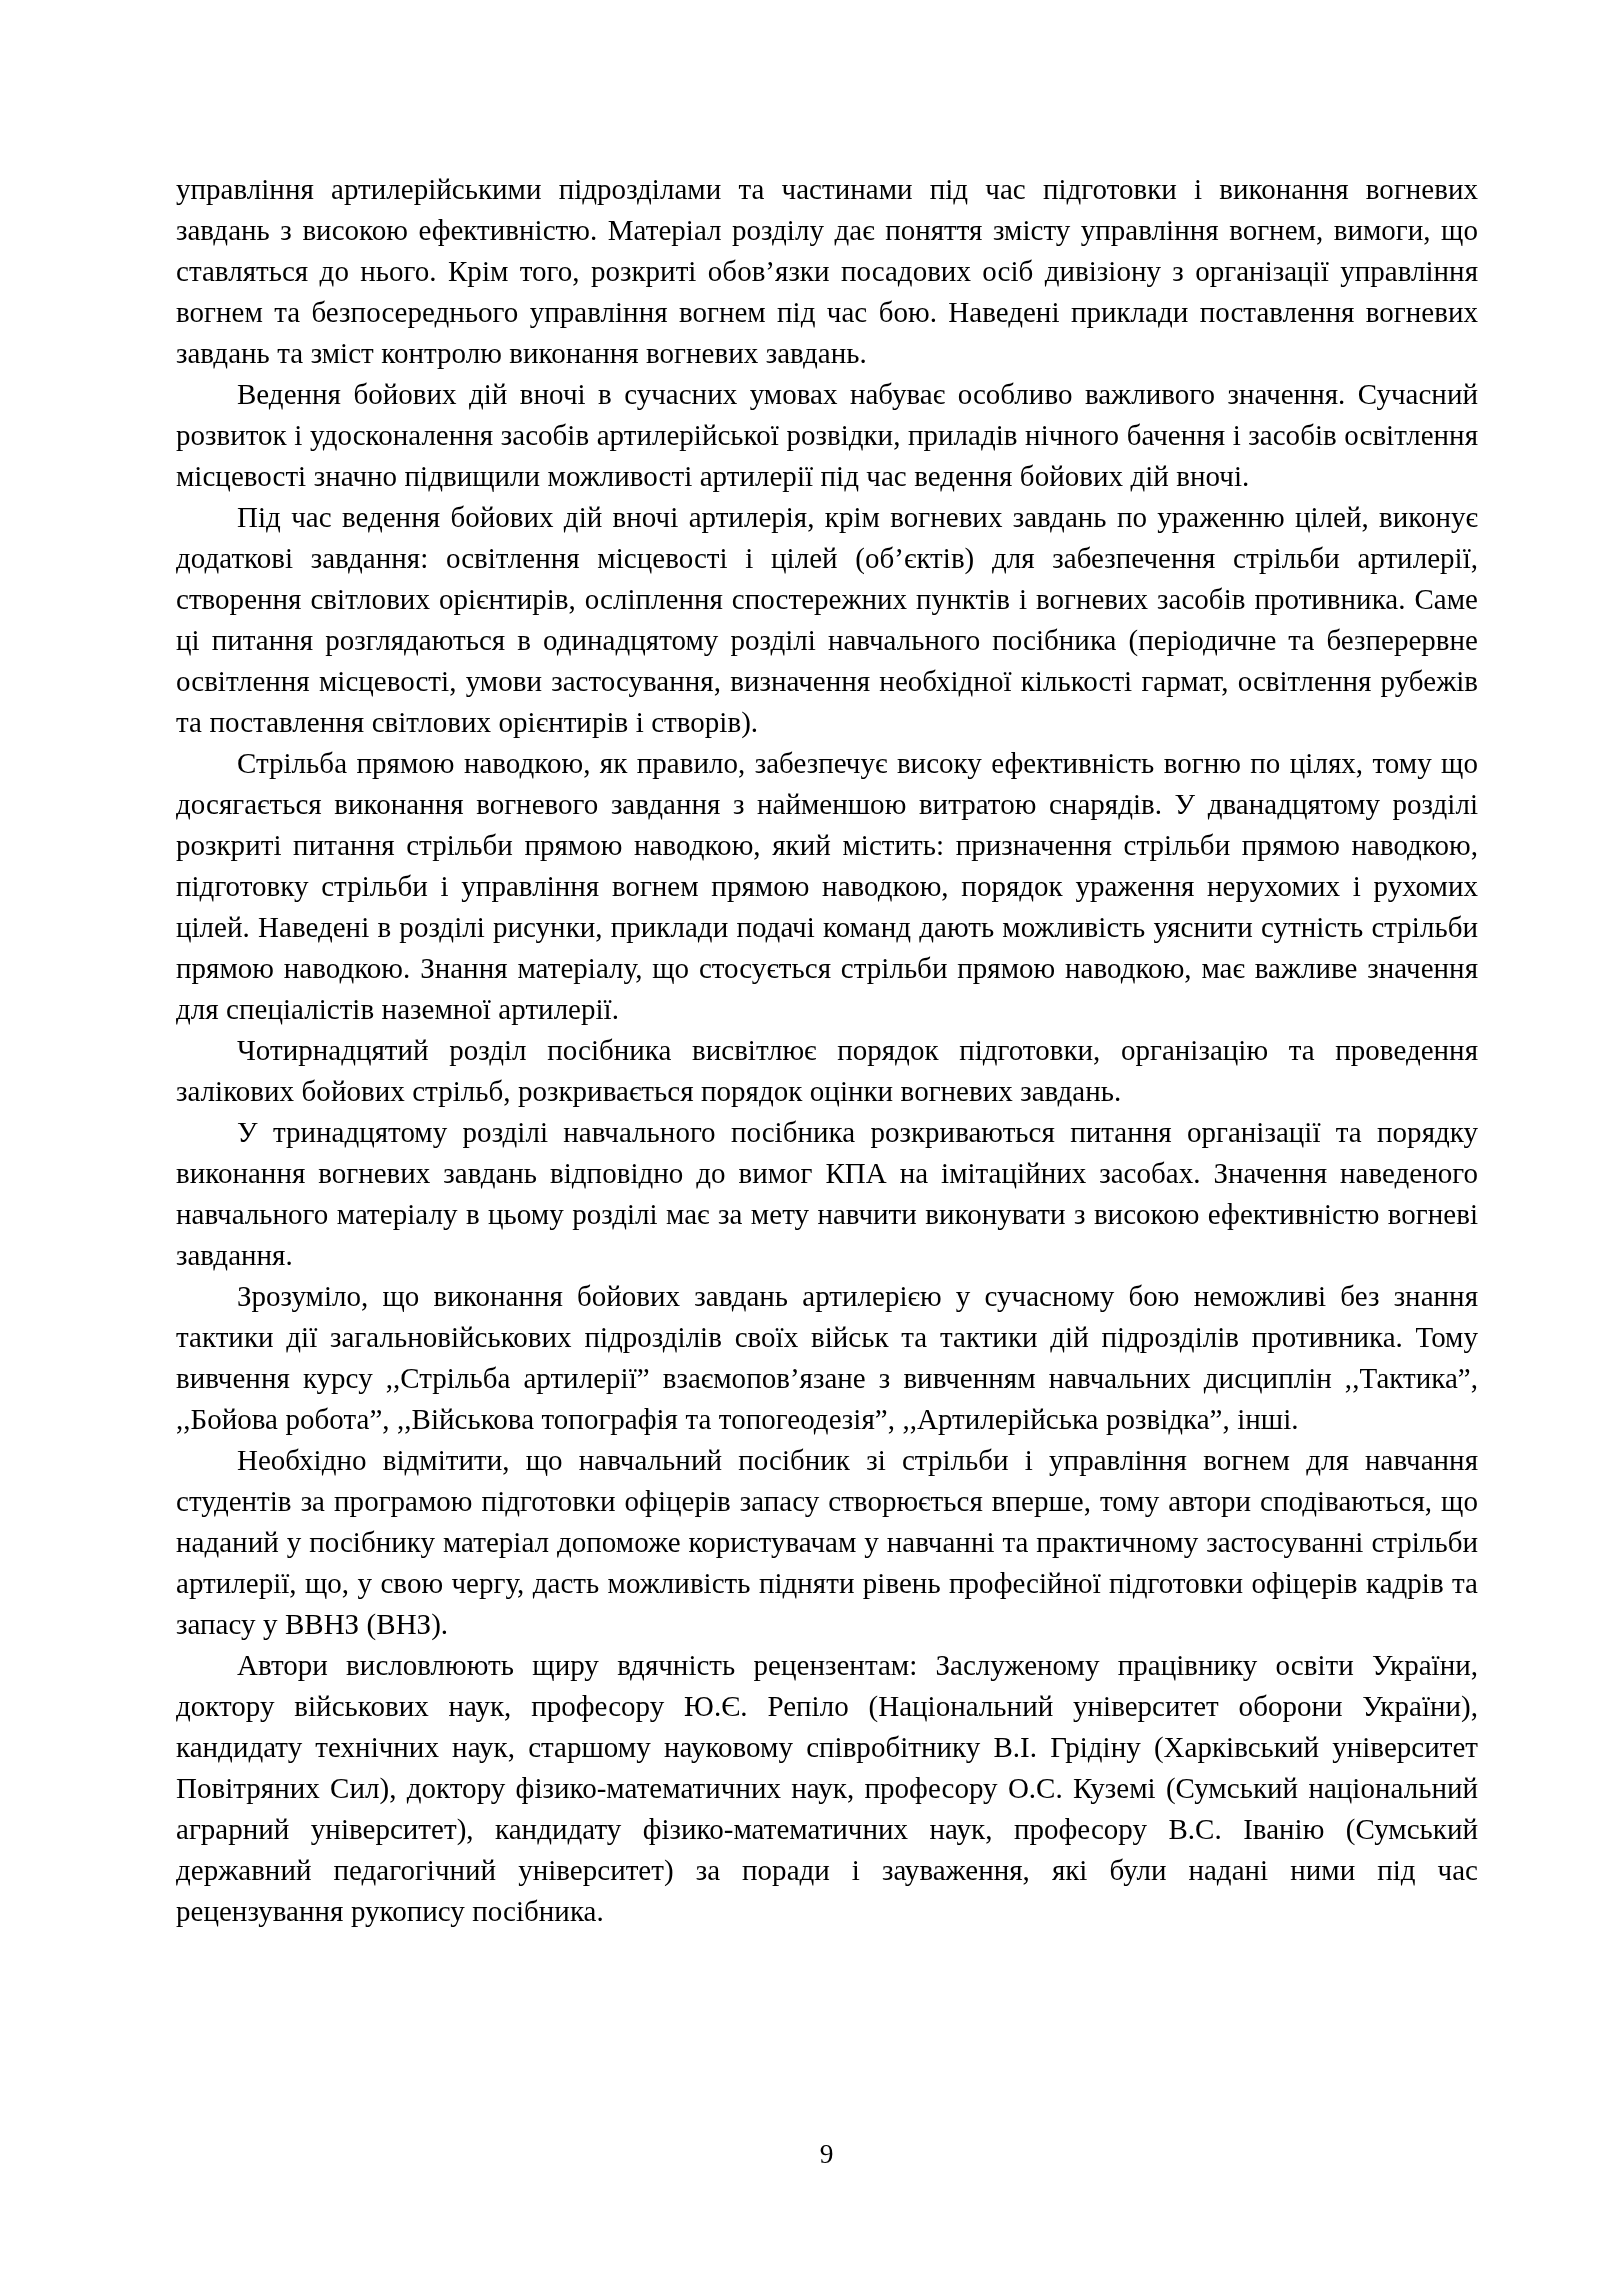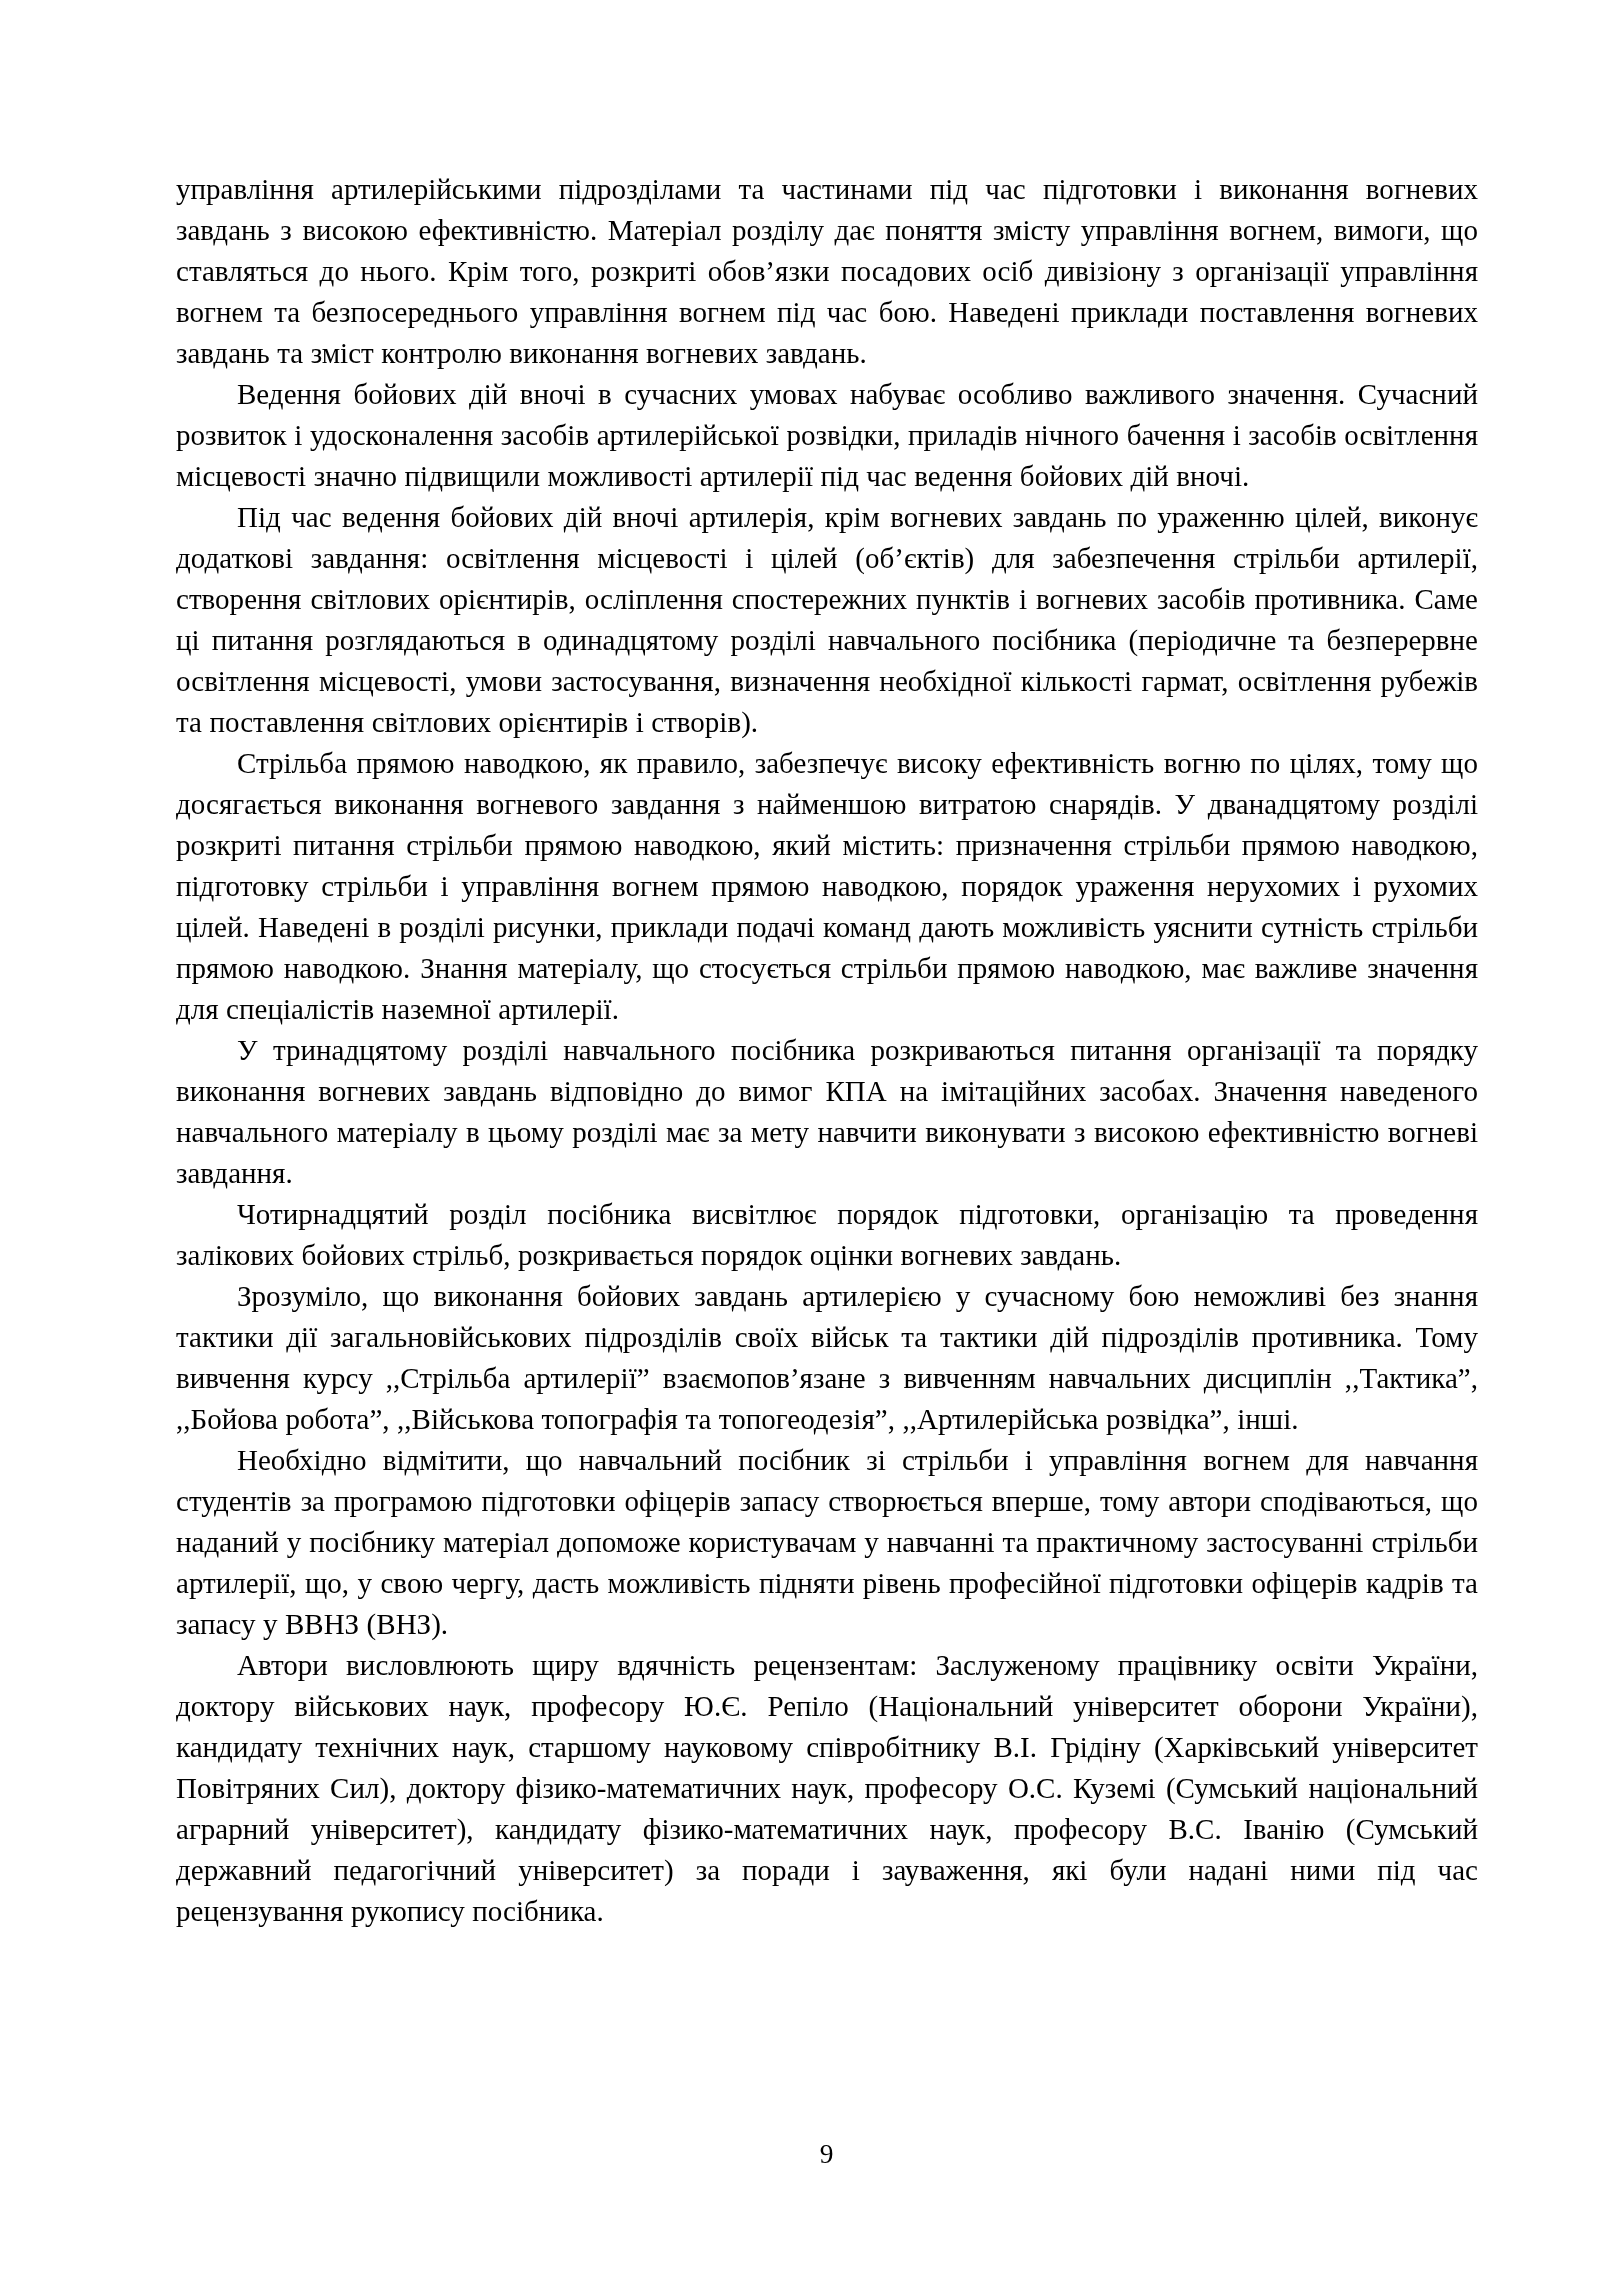--- a/index.html
+++ b/index.html
@@ -60,22 +60,22 @@
 </head>
 <body>
 
 <div class="page">
 
   <div class="text-block">
     <p class="para first">управління артилерійськими підрозділами та частинами під час підготовки і виконання вогневих завдань з високою ефективністю. Матеріал розділу дає поняття змісту управління вогнем, вимоги, що ставляться до нього. Крім того, розкриті обов’язки посадових осіб дивізіону з організації управління вогнем та безпосереднього управління вогнем під час бою. Наведені приклади поставлення вогневих завдань та зміст контролю виконання вогневих завдань.</p>
     <p class="para">Ведення бойових дій вночі в сучасних умовах набуває особливо важливого значення. Сучасний розвиток і удосконалення засобів артилерійської розвідки, приладів нічного бачення і засобів освітлення місцевості значно підвищили можливості артилерії під час ведення бойових дій вночі.</p>
     <p class="para">Під час ведення бойових дій вночі артилерія, крім вогневих завдань по ураженню цілей, виконує додаткові завдання: освітлення місцевості і цілей (об’єктів) для забезпечення стрільби артилерії, створення світлових орієнтирів, осліплення спостережних пунктів і вогневих засобів противника. Саме ці питання розглядаються в одинадцятому розділі навчального посібника (періодичне та безперервне освітлення місцевості, умови застосування, визначення необхідної кількості гармат, освітлення рубежів та поставлення світлових орієнтирів і створів).</p>
     <p class="para">Стрільба прямою наводкою, як правило, забезпечує високу ефективність вогню по цілях, тому що досягається виконання вогневого завдання з найменшою витратою снарядів. У дванадцятому розділі розкриті питання стрільби прямою наводкою, який містить: призначення стрільби прямою наводкою, підготовку стрільби і управління вогнем прямою наводкою, порядок ураження нерухомих і рухомих цілей. Наведені в розділі рисунки, приклади подачі команд дають можливість уяснити сутність стрільби прямою наводкою. Знання матеріалу, що стосується стрільби прямою наводкою, має важливе значення для спеціалістів наземної артилерії.</p>
+    <p class="para">Чотирнадцятий розділ посібника висвітлює порядок підготовки, організацію та проведення залікових бойових стрільб, розкривається порядок оцінки вогневих завдань.</p>
     <p class="para">У тринадцятому розділі навчального посібника розкриваються питання організації та порядку виконання вогневих завдань відповідно до вимог КПА на імітаційних засобах. Значення наведеного навчального матеріалу в цьому розділі має за мету навчити виконувати з високою ефективністю вогневі завдання.</p>
-    <p class="para">Чотирнадцятий розділ посібника висвітлює порядок підготовки, організацію та проведення залікових бойових стрільб, розкривається порядок оцінки вогневих завдань.</p>
     <p class="para">Зрозуміло, що виконання бойових завдань артилерією у сучасному бою неможливі без знання тактики дії загальновійськових підрозділів своїх військ та тактики дій підрозділів противника. Тому вивчення курсу ,,Стрільба артилерії” взаємопов’язане з вивченням навчальних дисциплін ,,Тактика”, ,,Бойова робота”, ,,Військова топографія та топогеодезія”, ,,Артилерійська розвідка”, інші.</p>
     <p class="para">Необхідно відмітити, що навчальний посібник зі стрільби і управління вогнем для навчання студентів за програмою підготовки офіцерів запасу створюється вперше, тому автори сподіваються, що наданий у посібнику матеріал допоможе користувачам у навчанні та практичному застосуванні стрільби артилерії, що, у свою чергу, дасть можливість підняти рівень професійної підготовки офіцерів кадрів та запасу у ВВНЗ (ВНЗ).</p>
     <p class="para">Автори висловлюють щиру вдячність рецензентам: Заслуженому працівнику освіти України, доктору військових наук, професору Ю.Є. Репіло (Національний університет оборони України), кандидату технічних наук, старшому науковому співробітнику В.І. Грідіну (Харківський університет Повітряних Сил), доктору фізико-математичних наук, професору О.С. Куземі (Сумський національний аграрний університет), кандидату фізико-математичних наук, професору В.С. Іванію (Сумський державний педагогічний університет) за поради і зауваження, які були надані ними під час рецензування рукопису посібника.</p>
   </div>
 
   <div class="page-number">9</div>
 
 </div>
 
 

